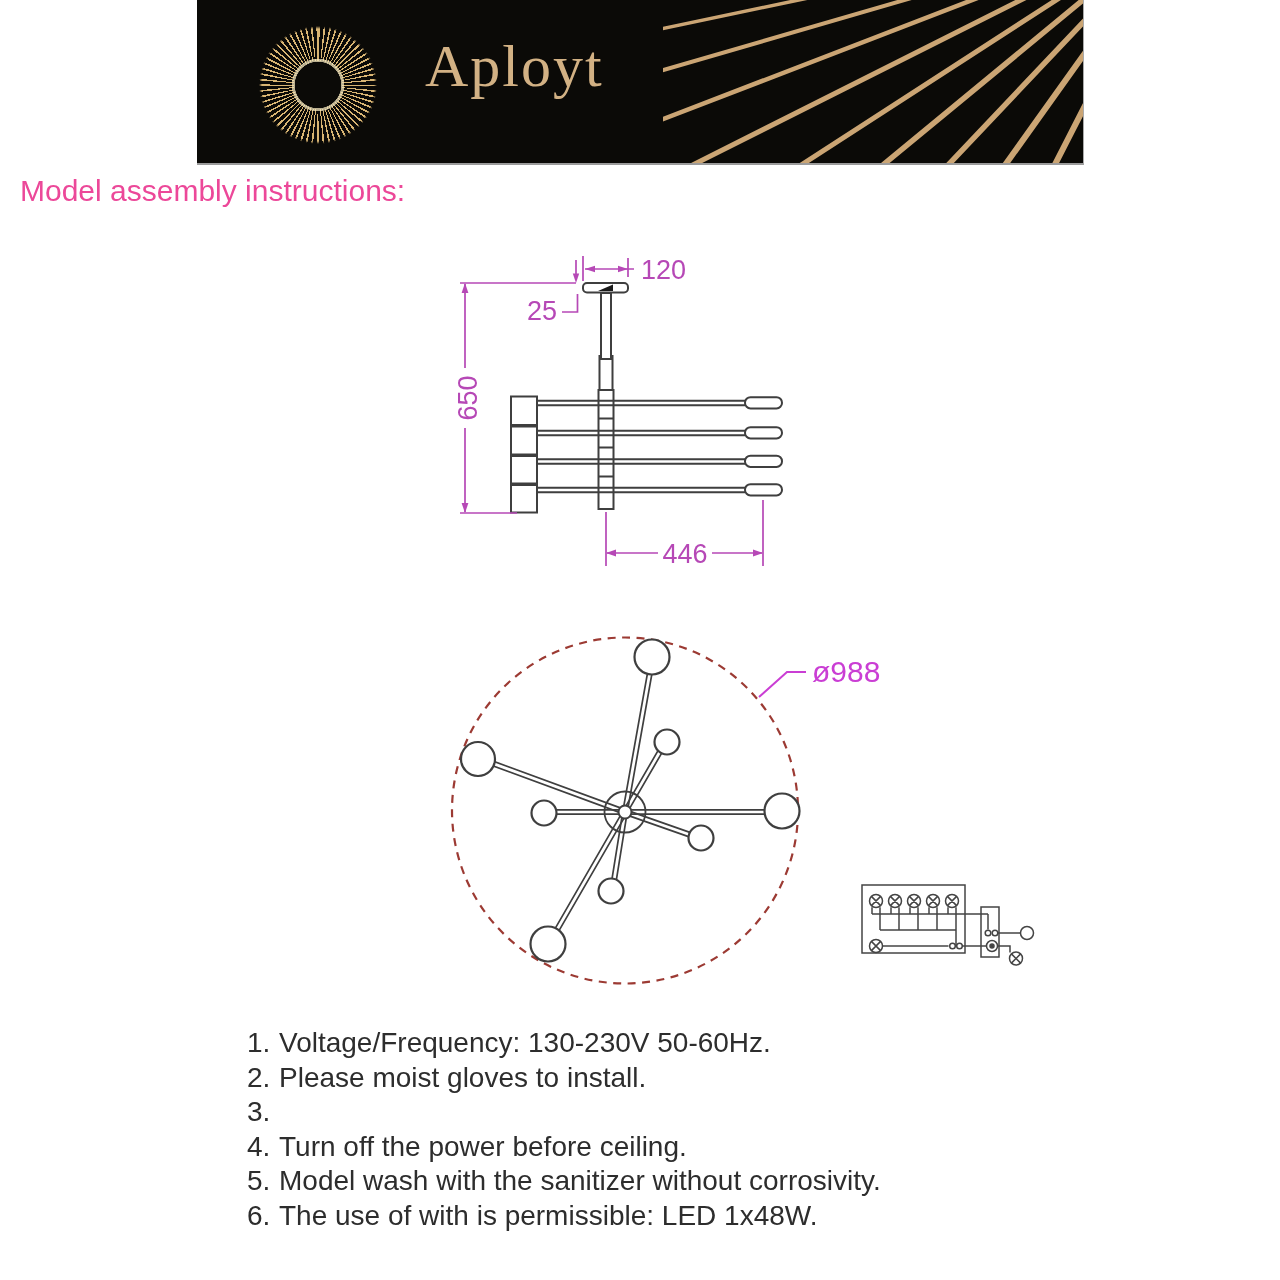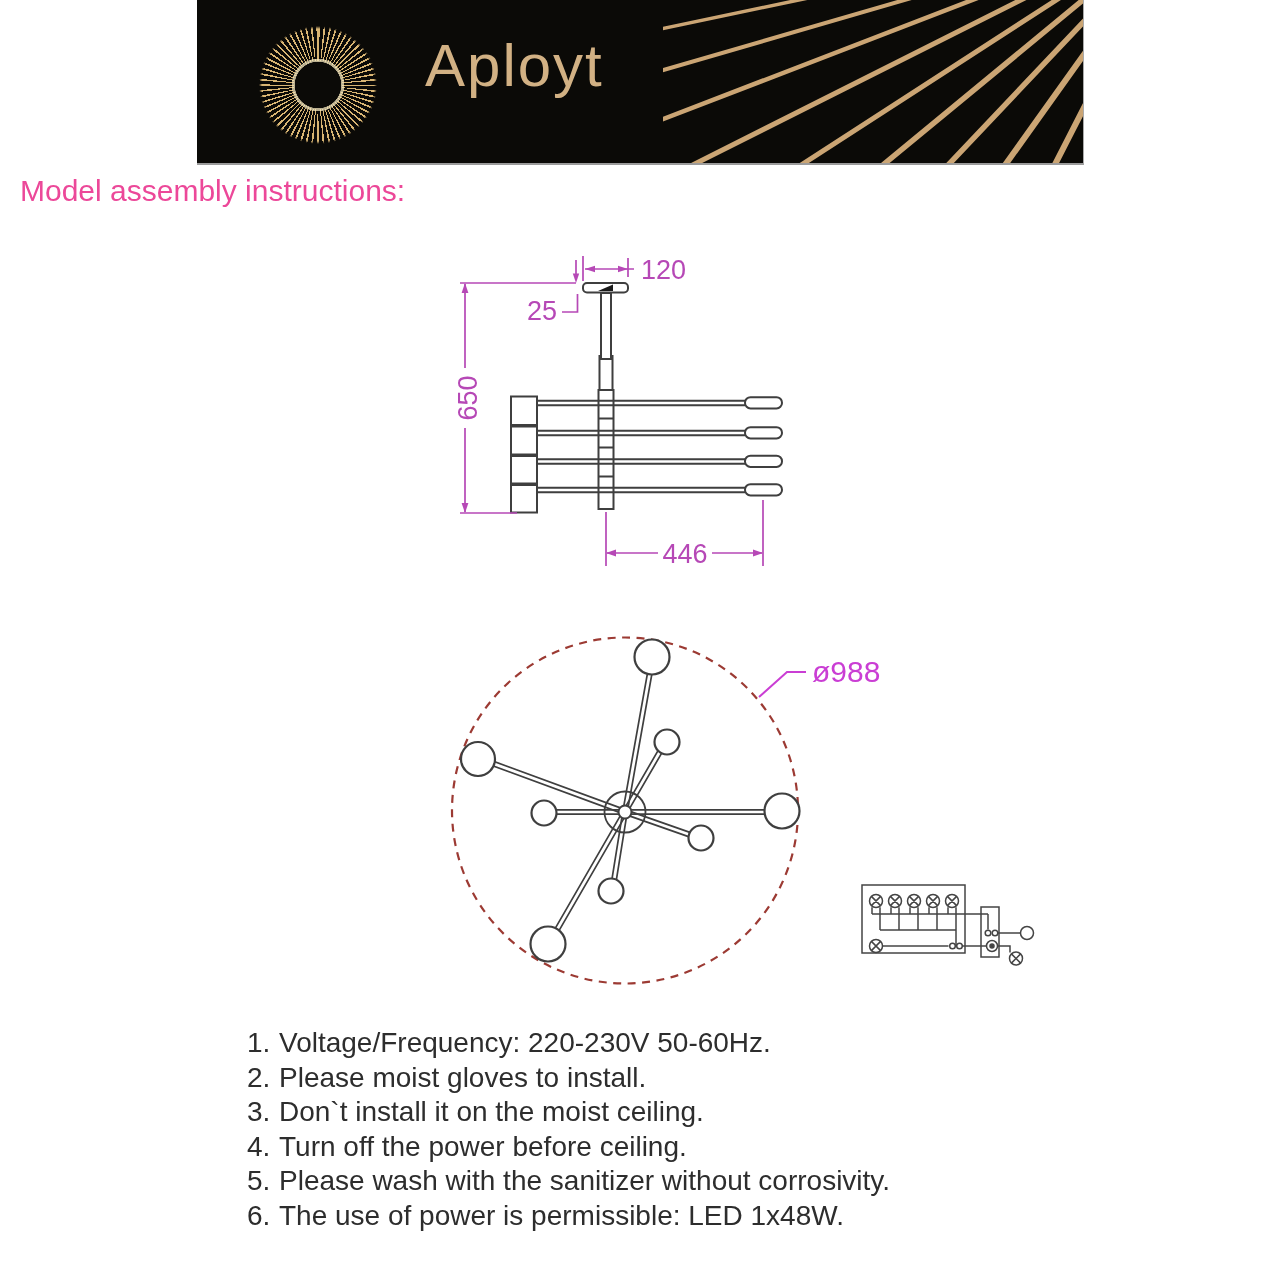--- a/index.html
+++ b/index.html
@@ -4,21 +4,21 @@
 <style>
   html,body{margin:0;padding:0;background:#ffffff;}
   .page{
     position:relative;width:1280px;height:1280px;background:#ffffff;overflow:hidden;
     font-family:"Liberation Sans", sans-serif;
   }
   
   .banner{
     position:absolute;left:197px;top:0;width:886px;height:163px;
     background:#0b0a07;overflow:hidden;
-    border-bottom:2px solid #9b9b9b;border-right:1px solid #aaa;
+    border-bottom:2px solid #9b9b9b;border-right:1px solid #aaa;font-family:Liberation Serif, serif;
   }
   .burst{
     position:absolute;left:59px;top:23px;width:124px;height:124px;border-radius:50%;
     background:
       radial-gradient(circle, rgba(246,232,190,0) 0 23px, rgba(246,232,190,0.75) 23.5px 26px, rgba(0,0,0,0) 26.5px),
       radial-gradient(circle, #0b0a07 0 24px, rgba(11,10,7,0) 24.5px 56px, #0b0a07 59px 100%),
       repeating-conic-gradient(#d9b573 0deg 1.8deg, rgba(11,10,7,0) 1.8deg 5.6deg);
   }
   .brand{
     position:absolute;left:228px;top:34px;
@@ -178,37 +178,36 @@
       <circle cx="992" cy="946" r="2" fill="#444444"></circle>
       <path d="M997.5 946 H1010 V952.5"></path>
       <circle cx="1016" cy="958.5" r="6.5"></circle>
       <path d="M1011.4 953.9 L1020.6 963.1 M1011.4 963.1 L1020.6 953.9"></path>
     </g>
   </svg>
 
   <div class="list">
     <div class="row">
       <span class="num">1.</span>
-      <span class="txt">Voltage/Frequency: 220-230V 50-60Hz.</span>
+      <span class="txt">Voltage/Frequency: 130-230V 50-60Hz.</span>
     </div>
     <div class="row">
       <span class="num">2.</span>
       <span class="txt">Please moist gloves to install.</span>
     </div>
     <div class="row">
       <span class="num">3.</span>
-      <span class="txt">Don`t install it on the moist ceiling.</span>
     </div>
     <div class="row">
       <span class="num">4.</span>
       <span class="txt">Turn off the power before ceiling.</span>
     </div>
     <div class="row">
       <span class="num">5.</span>
-      <span class="txt">Please wash with the sanitizer without corrosivity.</span>
+      <span class="txt">Model wash with the sanitizer without corrosivity.</span>
     </div>
     <div class="row">
       <span class="num">6.</span>
-      <span class="txt">The use of power is permissible: LED 1x48W.</span>
+      <span class="txt">The use of with is permissible: LED 1x48W.</span>
     </div>
   </div>
 
 </div>
 
 </body></html>

